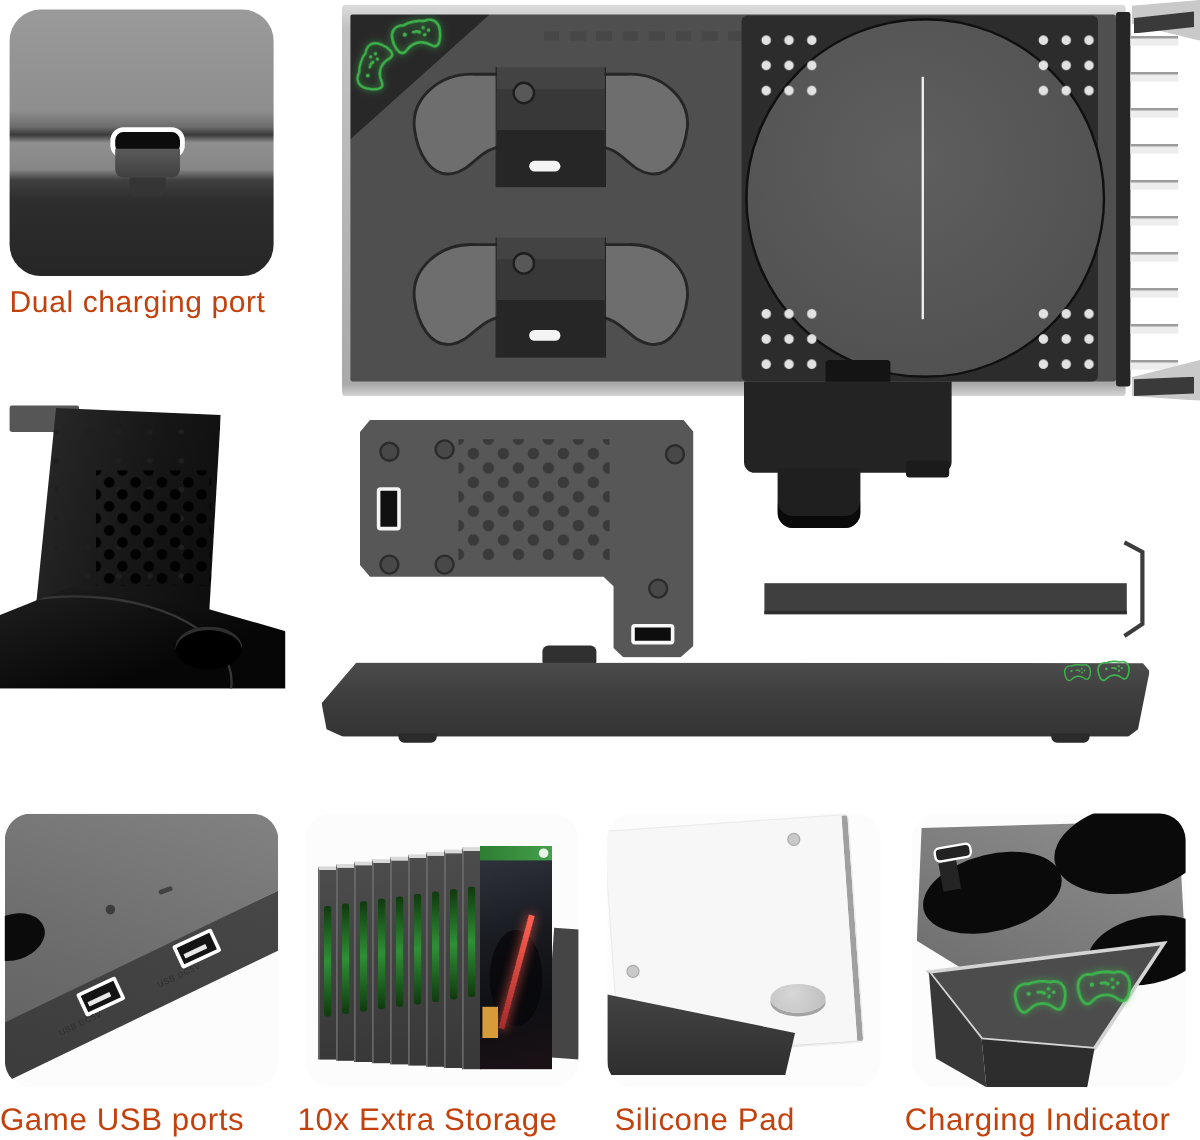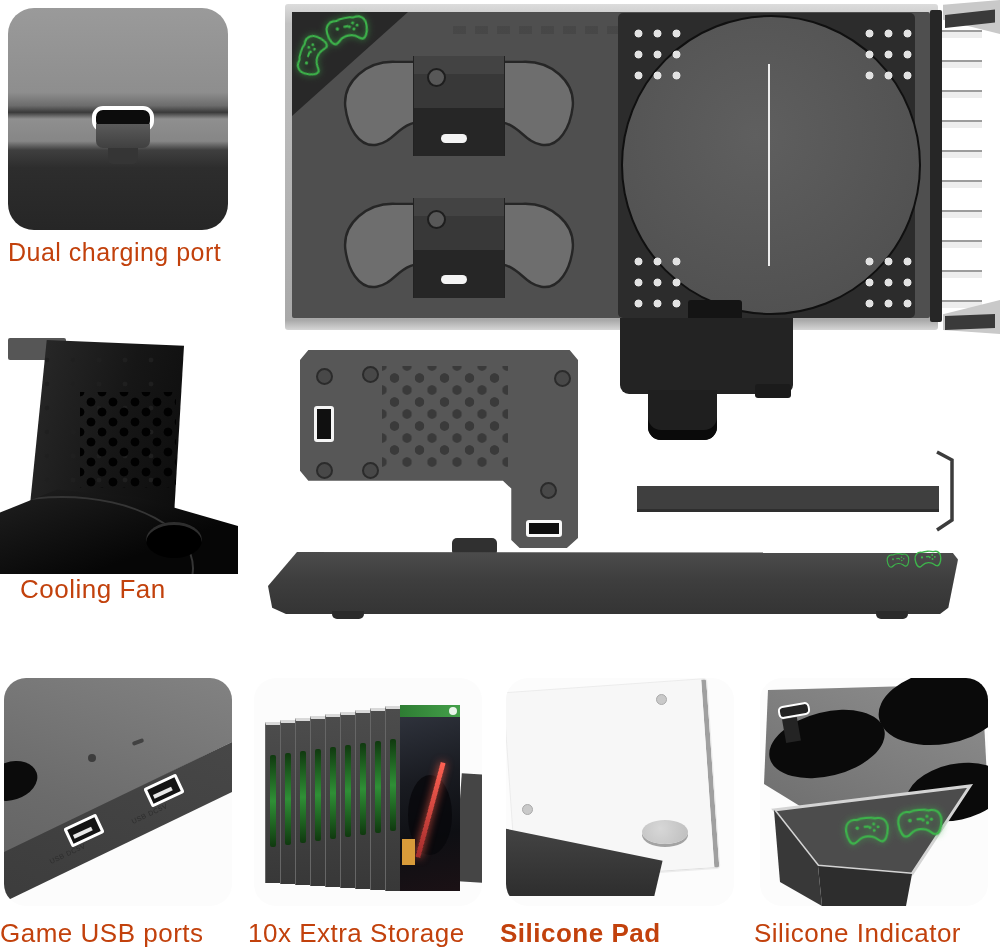--- a/index.html
+++ b/index.html
@@ -221,21 +221,20 @@
 
   <div class="a fan-notch"></div>
   <div class="a fan-slab">
     <div class="a fan-texture"></div>
     <div class="a fan-holes"></div>
   </div>
   <div class="a fan-base">
     <div class="a fan-arc"></div>
     <div class="a fan-oval"></div>
   </div>
-  <div class="feature-label" style="left:20px;top:574px;width:190px;">Cooling Fan</div>
 
   <div class="a plate">
     <div class="a screw" style="left:16px;top:18px"></div>
     <div class="a screw" style="left:62px;top:16px"></div>
     <div class="a screw" style="left:254px;top:20px"></div>
     <div class="a screw" style="left:16px;top:112px"></div>
     <div class="a screw" style="left:62px;top:112px"></div>
     <div class="a screw" style="left:240px;top:132px"></div>
     <div class="a plate-dots"></div>
     <div class="a plate-usb"></div>
@@ -315,36 +314,36 @@
   </div>
   <div class="feature-label" style="left:248px;top:918px;width:240px;">10x Extra Storage</div>
 
   <div class="bcard" style="left:506px">
     <div class="a c3-base"></div>
     <div class="a c3-screw" style="left:16px;top:126px"></div>
     <div class="a c3-screw" style="left:150px;top:16px"></div>
     <div class="a c3-wedge"></div>
     <div class="a c3-pad"></div>
   </div>
-  <div class="feature-label" style="left:500px;top:918px;width:240px;font-weight:bold;">Silicone Pad</div>
+  <div class="feature-label" style="left:512px;top:918px;width:240px;">Silicone Pad</div>
 
   <div class="bcard" style="left:760px">
     <div class="a c4-surface"></div>
     <div class="c4-blob" style="left:8px;top:34px;width:118px;height:64px;transform:rotate(-14deg)"></div>
     <div class="c4-blob" style="left:118px;top:-8px;width:128px;height:74px;transform:rotate(-10deg)"></div>
     <div class="c4-blob" style="left:146px;top:86px;width:100px;height:56px;transform:rotate(-12deg)"></div>
     <div class="a c4-pill"></div>
     <div class="a c4-foot"></div>
     <svg class="a" width="228" height="228" viewBox="0 0 228 228">
       <polygon points="14,132 210,108 152,196 58,188" fill="#4c4c4c" stroke="#d4d4d4" stroke-width="3"></polygon>
       <polygon points="58,188 152,196 146,228 62,228" fill="#2d2d2d"></polygon>
       <polygon points="14,132 58,188 62,228 20,204" fill="#383838"></polygon>
     </svg>
     <svg class="a padicon glow" style="left:84px;top:138px;transform:rotate(-5deg)" width="46" height="29">
         <use href="#pad"></use>
       </svg>
     <svg class="a padicon glow" style="left:136px;top:130px;transform:rotate(-5deg)" width="48" height="30">
         <use href="#pad"></use>
       </svg>
   </div>
-  <div class="feature-label" style="left:754px;top:918px;width:246px;">Silicone Indicator</div>
+  <div class="feature-label" style="left:754px;top:918px;width:246px;">Charging Indicator</div>
 
 </div>
 
 </body></html>

